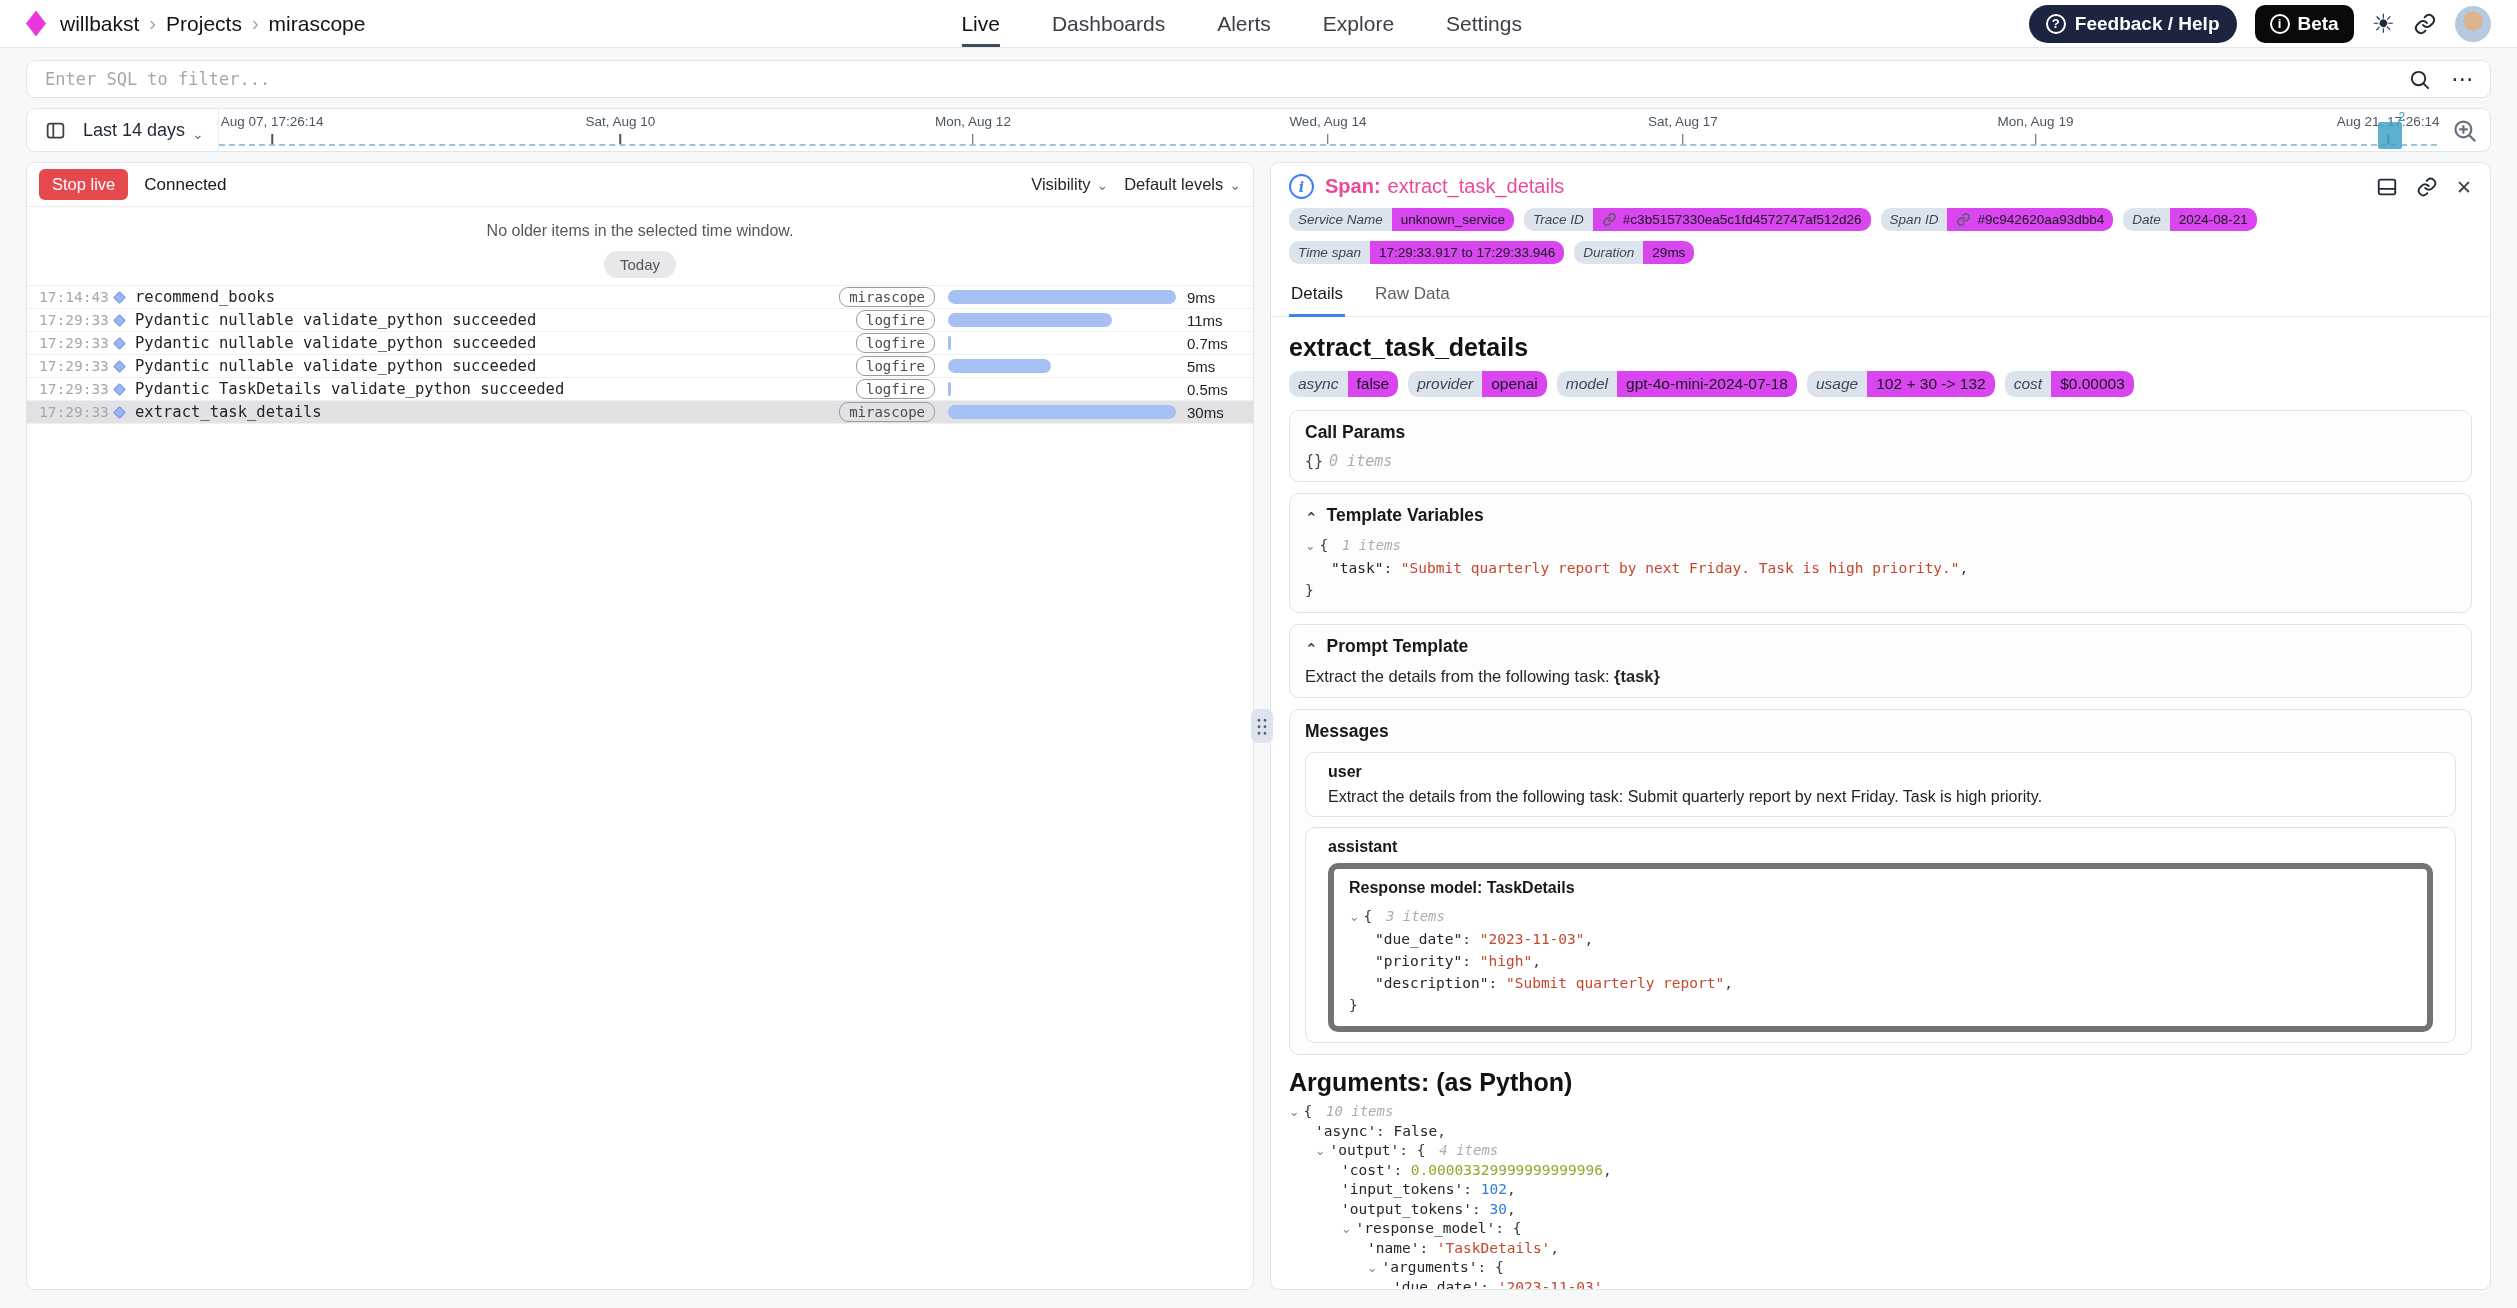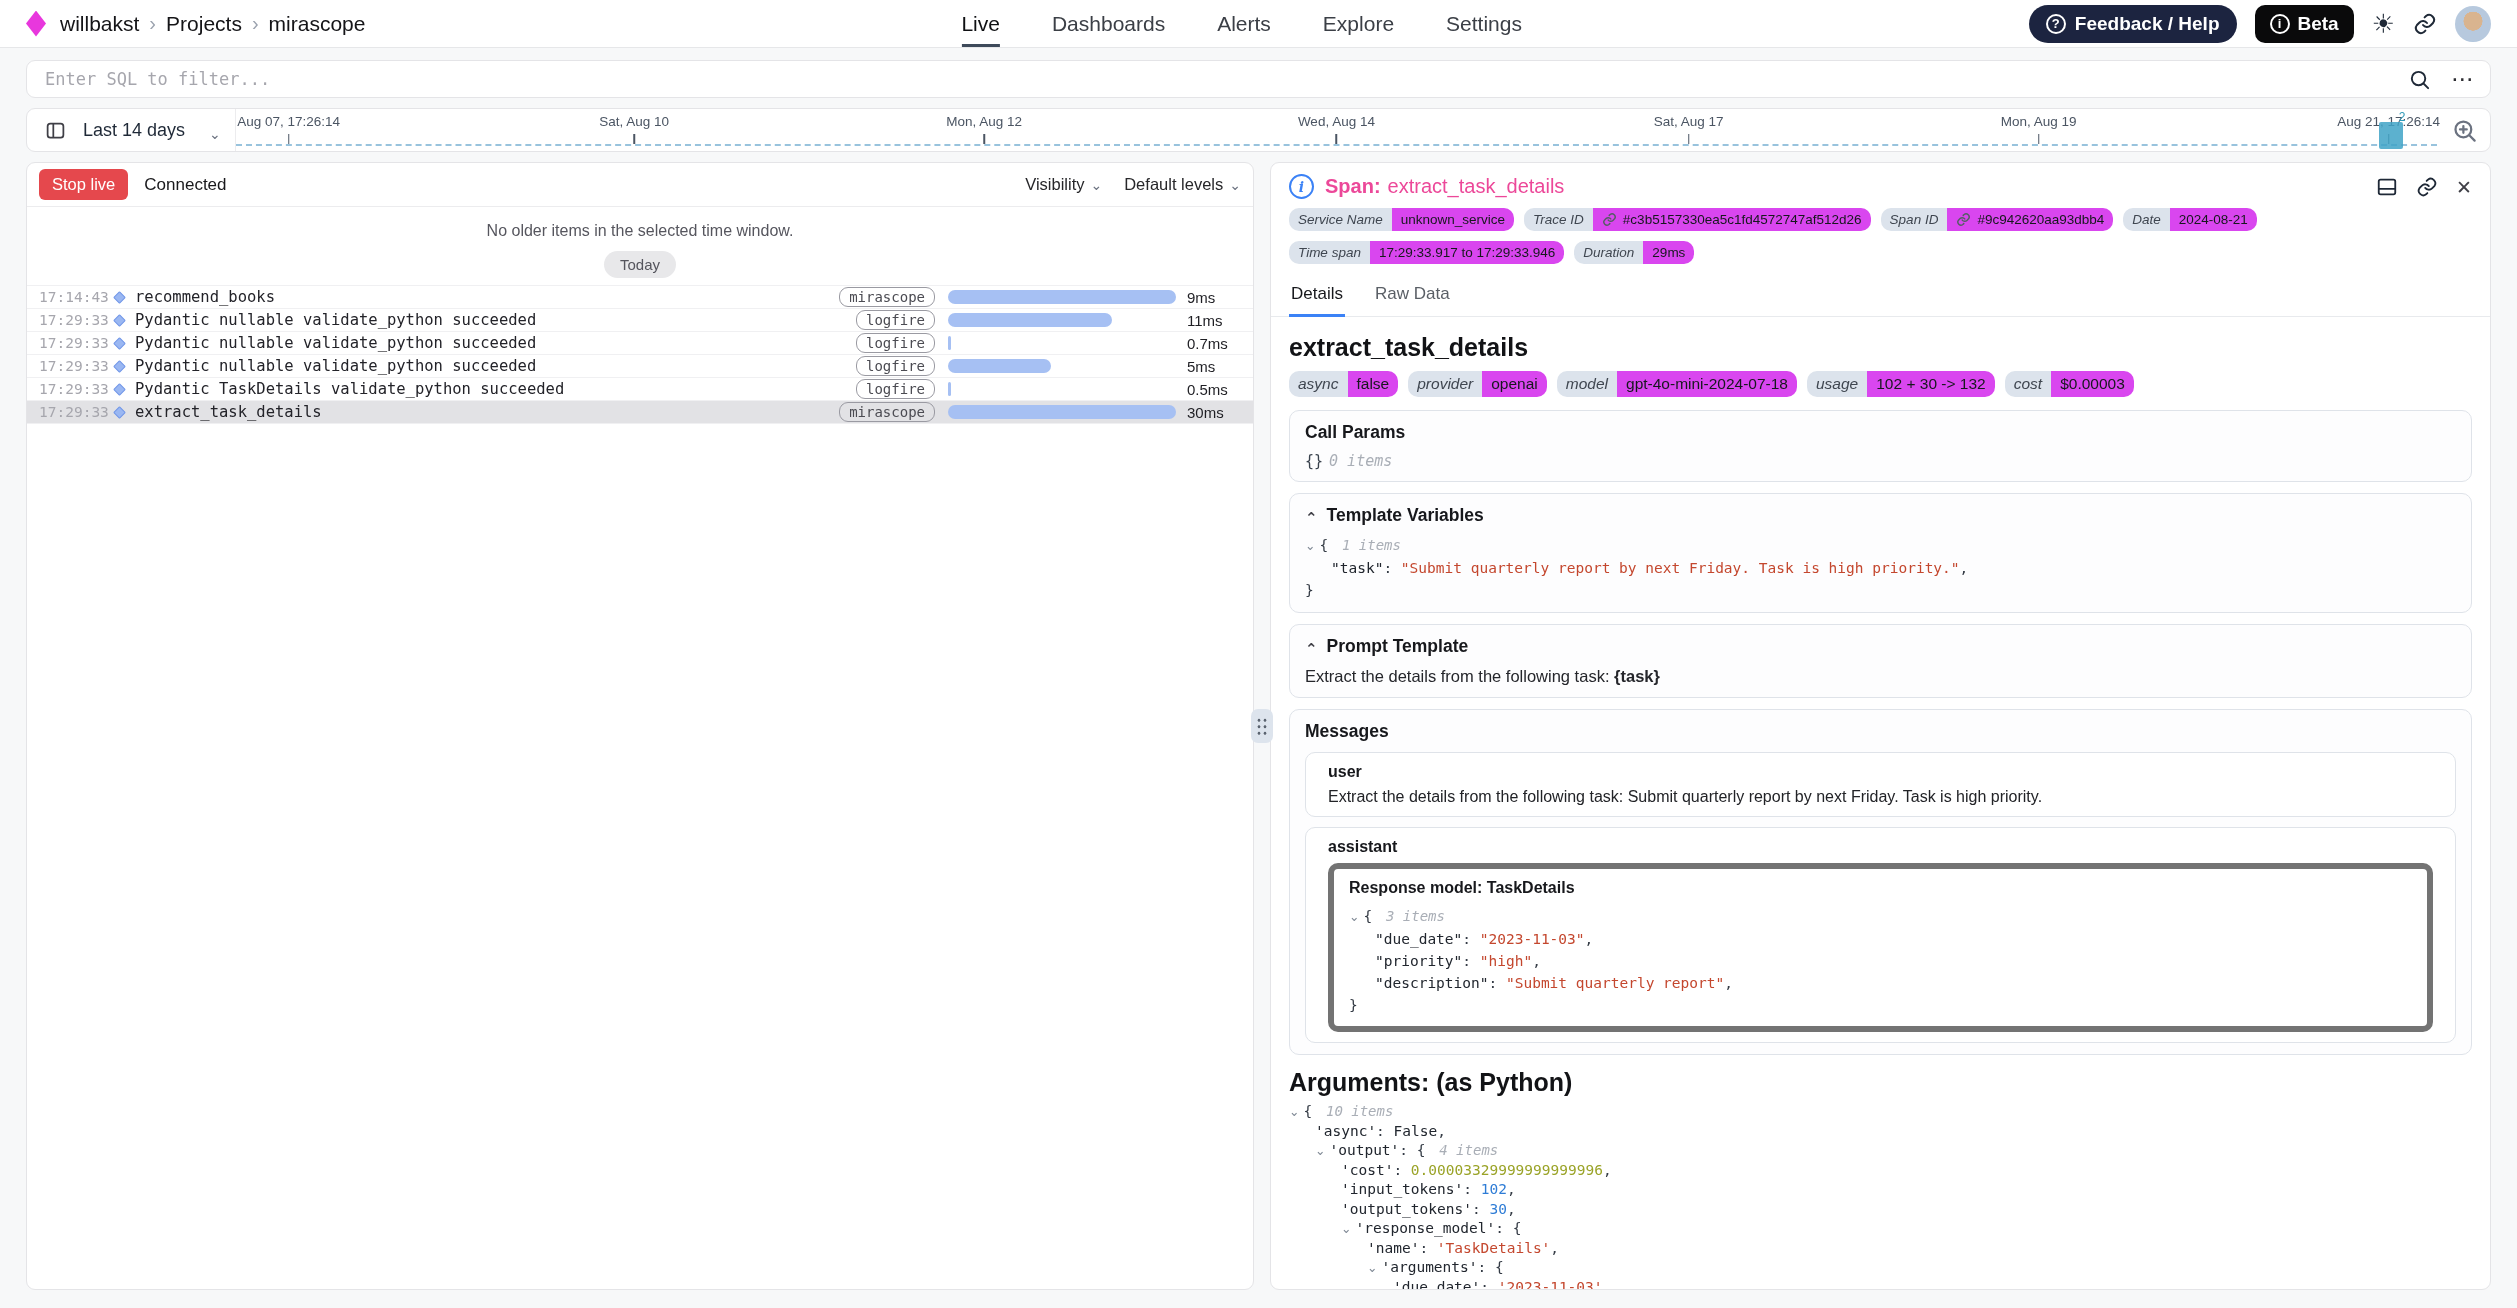--- a/index.html
+++ b/index.html
@@ -44,21 +44,21 @@
   .filter-input::placeholder{color:#a6a6ad}
   .filter-icons{display:flex;align-items:center;gap:20px;color:#2b2b30}
   .ellipsis-glyph{font-size:23px;line-height:1;color:#2b2b30;font-family:"DejaVu Sans",sans-serif}
 
   
   .timeline{margin:10px 26px 0;height:44px;background:#fff;border:1px solid #e4e4e7;border-radius:9px;
      display:flex;align-items:stretch;padding:0 12px}
   .tl-controls{display:flex;align-items:center;gap:12px;padding-right:14px}
   .sidebar-toggle{width:32px;height:32px;border-radius:7px;display:flex;align-items:center;
      justify-content:center;color:#3f3f46;cursor:pointer}
-  .range-select{display:flex;align-items:flex-end;gap:24px;font-size:18px;color:#1f2937;cursor:pointer}
+  .range-select{display:flex;align-items:flex-end;gap:7px;font-size:18px;color:#1f2937;cursor:pointer}
   .chev{font-family:"DejaVu Sans",sans-serif;font-size:14px;color:#6b7280;line-height:1}
   .tl-track{position:relative;flex:1;border-left:1px solid #ececee}
   .tl-label{position:absolute;top:5px;transform:translateX(-50%);font-size:13.5px;color:#4b5563;white-space:nowrap}
   .tl-tick{position:absolute;bottom:7px;width:1.5px;height:10px;background:#4b5563;transform:translateX(-50%)}
   .tl-dash{position:absolute;left:0;right:0;bottom:5px;border-top:2px dashed #98c3dd}
   .tl-selection{position:absolute;bottom:2px;width:24px;height:27px;background:rgba(64,163,199,.85);
      border-radius:2px;transform:translateX(-50%)}
   .tl-sel-count{position:absolute;top:1px;transform:translateX(8px);font-size:12px;color:#2f9ab8}
   .tl-zoom{display:flex;align-items:center;padding-left:14px;color:#6b7280;cursor:pointer}
 
@@ -71,21 +71,21 @@
   .grip{position:absolute;left:1225px;top:calc(50% - 17px);width:22px;height:34px;border-radius:7px;
      background:#dde4ed;display:flex;align-items:center;justify-content:center;cursor:col-resize;z-index:2}
   .grip-dots{width:12px;height:19px;
      background-image:radial-gradient(circle,#5b6470 1.4px,transparent 1.6px);background-size:6px 6.5px}
 
   
   .lp-header{height:44px;display:flex;align-items:center;gap:16px;padding:0 12px;border-bottom:1px solid #ececee}
   .stop-live{background:var(--accent-red);color:#fff;border:none;border-radius:6px;
      padding:6px 13px;font-size:16.5px;font-family:inherit;cursor:pointer}
   .connected{font-size:17px;color:#18181b}
-  .lp-controls{margin-left:auto;display:flex;gap:22px}
+  .lp-controls{margin-left:auto;display:flex;gap:16px}
   .lp-select{display:flex;align-items:center;gap:6px;font-size:16.5px;color:#27272a;cursor:pointer}
   .empty-note{text-align:center;font-size:16px;color:#56565e;margin-top:15px}
   .today-pill{width:fit-content;margin:11px auto 7px;background:#e8e8ea;border-radius:999px;
      padding:5px 16px;font-size:15px;color:#55555d}
   .rows{border-top:1px solid #f0f0f2}
   .log-row{height:23px;display:flex;align-items:center;padding:0 10px 0 12px;
      border-bottom:1px solid #f0f0f2;cursor:pointer}
   .log-row.selected{background:#e2e2e5}
   .row-time{font-family:"DejaVu Sans Mono",monospace;font-size:14.5px;color:#a6a6ad;width:74px;flex:none}
   .row-diamond{width:9px;height:9px;background:#9ab7f2;border:1.5px solid #7096e8;border-radius:1px;

